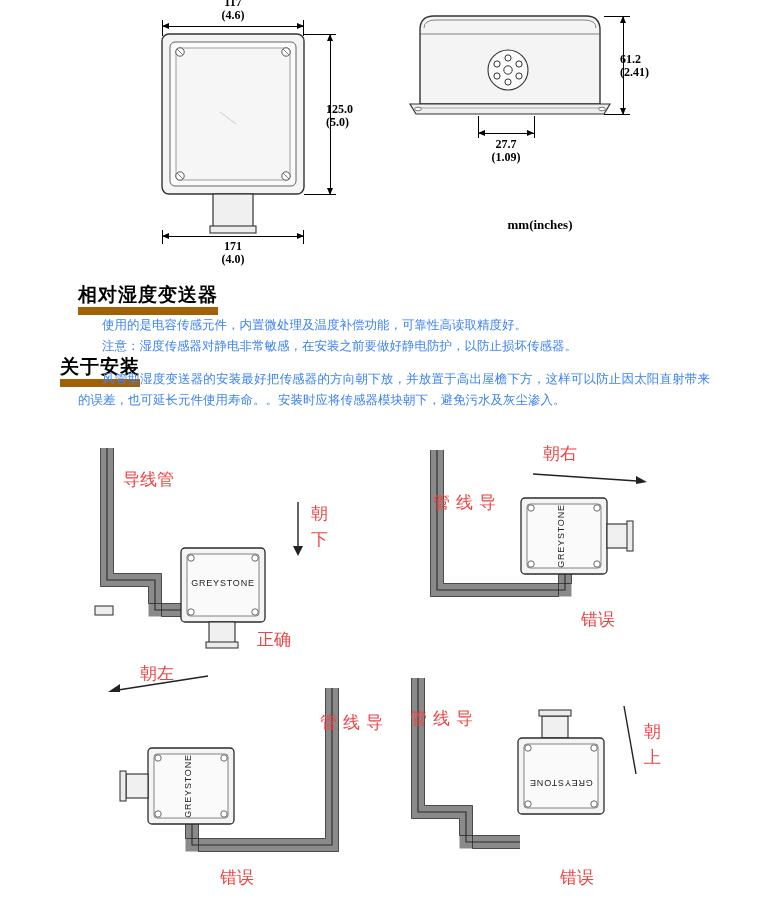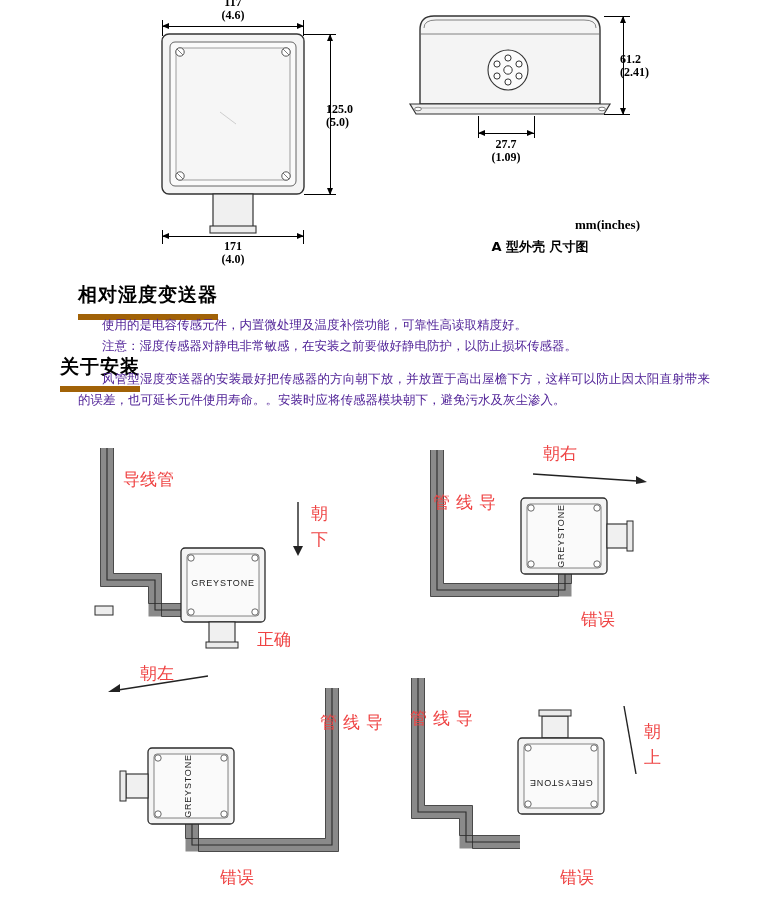--- a/index.html
+++ b/index.html
@@ -61,28 +61,28 @@
     width: 781px;
   }
   .heading {
     font-family: "DejaVu Sans", sans-serif;
     font-size: 19px;
     font-weight: bold;
     letter-spacing: 1px;
     color: #000;
   }
   .heading .underline {
-    border-bottom: 6px solid #a16207;
-    padding-bottom: 9px;
+    border-bottom: 8px solid #a16207;
+    padding-bottom: 2px;
   }
   .para {
     font-family: "DejaVu Sans", sans-serif;
     font-size: 12.5px;
     line-height: 21px;
-    color: #4c1d95;
+    color: #3b82f6;
   }
   .indent { text-indent: 24px; }
 
   
   #figures {
     position: absolute;
     left: 0; top: 440px;
     width: 781px; height: 466px;
   }
   .fig-label {
@@ -187,22 +187,21 @@
 
       <div class="dline h" style="left:70px; top:125px; width:56px;"></div>
       <div class="arr left" style="left:70px; top:122px;"></div>
       <div class="arr right" style="left:119px; top:122px;"></div>
       <div class="dline v" style="left:70px; top:108px; height:22px;"></div>
       <div class="dline v" style="left:126px; top:108px; height:22px;"></div>
       <div class="dim-text abs" style="left:58px; top:130px; width:80px;">27.7
 (1.09)</div>
     </div>
 
-    <div class="dim-text abs" style="left:440px; top:218px; width:200px; font-size:13px;text-align:right;">mm(inches)</div>
-    <div class="abs cn" style="left:440px; top:238px; width:200px; text-align:center; font-size:13px; font-weight:bold;">A 型外壳 尺寸图</div>
+    <div class="dim-text abs" style="left:440px; top:218px; width:200px; font-size:13px;">mm(inches)</div>
   </div>
 
   <div id="text-block">
 
     <div class="heading abs" style="left:78px; top:10px;">
       <span class="underline">相对湿度变送器</span>
     </div>
 
     <div class="para abs indent" style="left:78px; top:42px; width:660px;">使用的是电容传感元件，内置微处理及温度补偿功能，可靠性高读取精度好。</div>
     <div class="para abs indent" style="left:78px; top:63px; width:660px;">注意：湿度传感器对静电非常敏感，在安装之前要做好静电防护，以防止损坏传感器。</div>

